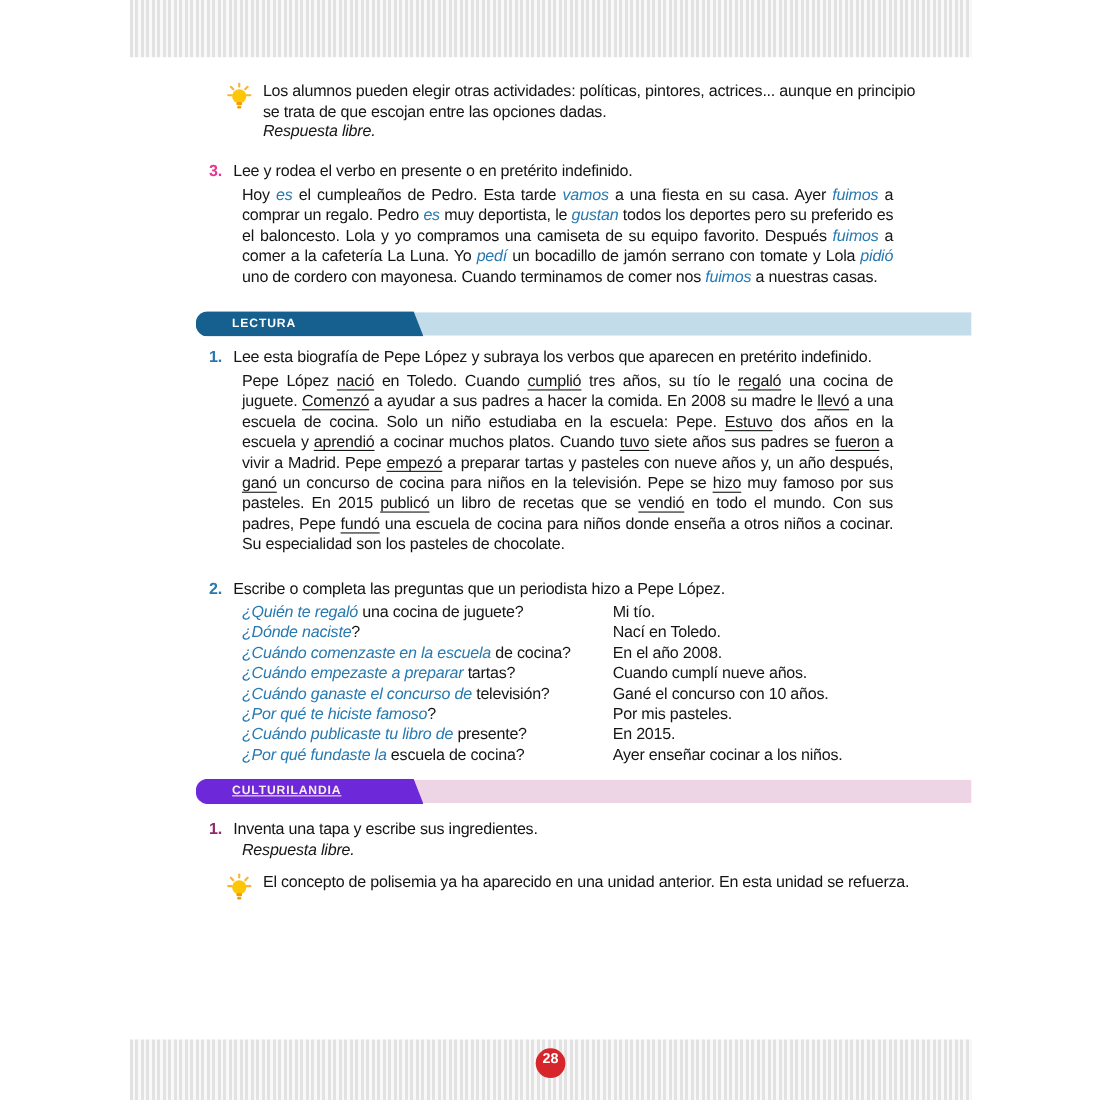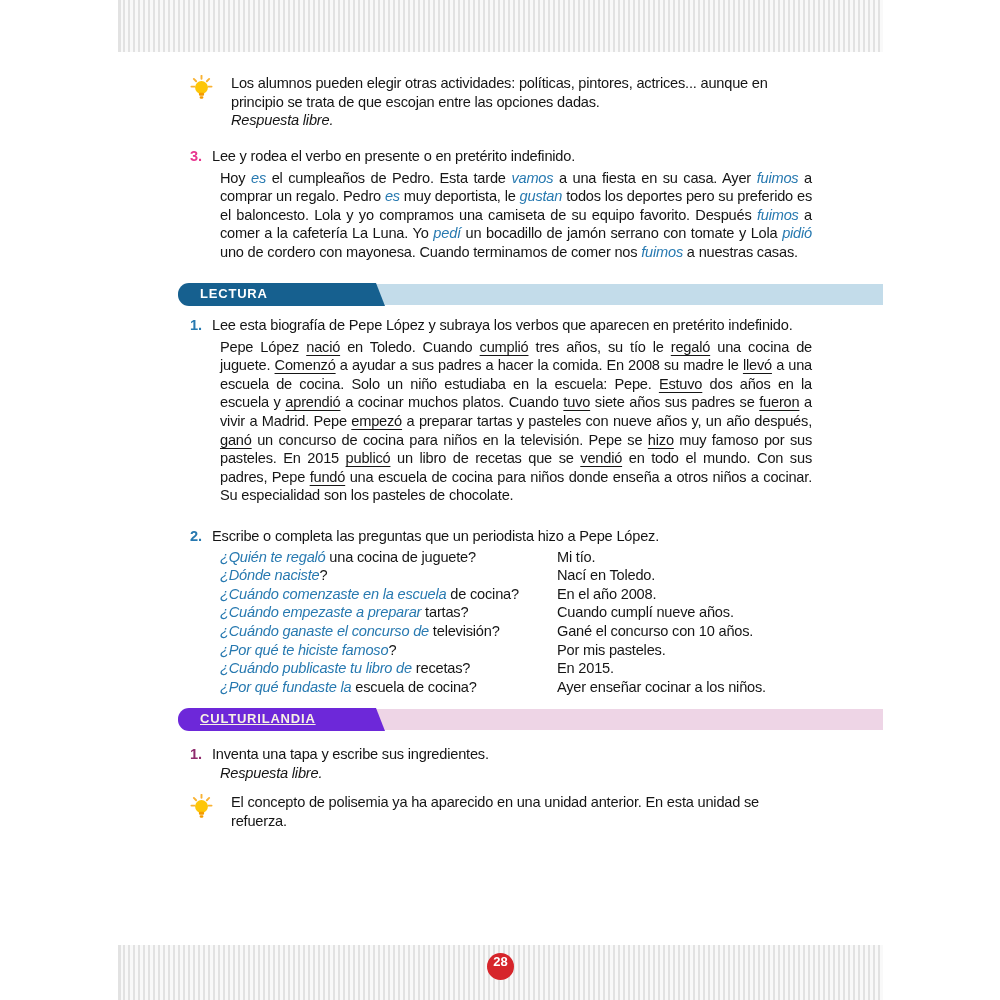--- a/index.html
+++ b/index.html
@@ -9,21 +9,21 @@
     color:#151515; font-size:14.6px; line-height:18.6px; letter-spacing:-0.2px;
     overflow:hidden;
   }
   .stripes {
     position:absolute; left:118px; width:765px;
     background:repeating-linear-gradient(90deg,#e2e2e2 0 2.5px,#f9f9f9 2.5px 5px);
   }
   .stripes.top { top:0; height:52px; }
   .stripes.bottom { top:945px; height:55px; }
 
-  .tip { position:absolute; left:190px; width:628px; display:flex; gap:17px; }
+  .tip { position:absolute; left:206px; width:628px; display:flex; gap:9px; }
   .tip .bulb { flex:0 0 24px; padding-top:1px; }
   .tip .tip-text { flex:1; }
   .answer-free { font-style:italic; }
 
   .exercise { position:absolute; left:190px; width:624px; }
   .ex-title { display:flex; }
   .ex-num { font-weight:bold; width:22px; flex:0 0 22px; }
   .ex-num.pink { color:#e8368f; }
   .ex-num.blue { color:#2779b0; }
   .ex-num.plum { color:#8e2b6d; }
@@ -31,22 +31,22 @@
 
   .seg-v { color:#2779b0; font-style:italic; }
   .seg-u { text-decoration:underline; text-underline-offset:2.5px; text-decoration-thickness:1.4px; }
 
   .banner { position:absolute; left:178px; width:705px; height:23px; }
   .banner .strip { position:absolute; left:120px; right:0; top:1px; bottom:1px; }
   .banner .label-box {
     position:absolute; left:0; top:0; bottom:0; width:207px;
     border-radius:11px 0 0 11px;
     clip-path:polygon(0 0,calc(100% - 9px) 0,100% 100%,0 100%);
-    color:#ffffff; font-weight:bold; font-size:13px; letter-spacing:0.8px;
-    display:flex; align-items:center; padding-left:22px; box-sizing:border-box;
+    color:#ffffff; font-weight:bold; font-size:11px; letter-spacing:0.8px;
+    display:flex; align-items:center; padding-left:33px; box-sizing:border-box;
   }
   .banner.lectura .strip { background:#c3dcea; }
   .banner.lectura .label-box { background:#16608f; }
   .banner.cultur .strip { background:#eed5e6; }
   .banner.cultur .label-box { background:#6d28d9; color:#f7f1e4;text-decoration:underline; }
 
   .qa-block { margin-left:30px; margin-top:2px; }
   .qa-row { display:flex; line-height:18.6px; }
   .qa-q { width:337px; flex:0 0 337px; }
   .qa-a { flex:1; }
@@ -131,21 +131,21 @@
       </div>
       <div class="qa-row">
         <div class="qa-q"><span class="seg-v">¿Cuándo ganaste el concurso de</span><span> televisión?</span></div>
         <div class="qa-a">Gané el concurso con 10 años.</div>
       </div>
       <div class="qa-row">
         <div class="qa-q"><span class="seg-v">¿Por qué te hiciste famoso</span><span>?</span></div>
         <div class="qa-a">Por mis pasteles.</div>
       </div>
       <div class="qa-row">
-        <div class="qa-q"><span class="seg-v">¿Cuándo publicaste tu libro de</span><span> recetas?</span></div>
+        <div class="qa-q"><span class="seg-v">¿Cuándo publicaste tu libro de</span><span> presente?</span></div>
         <div class="qa-a">En 2015.</div>
       </div>
       <div class="qa-row">
         <div class="qa-q"><span class="seg-v">¿Por qué fundaste la</span><span> escuela de cocina?</span></div>
         <div class="qa-a">Ayer enseñar cocinar a los niños.</div>
       </div>
     </div>
   </div>
 
   <div class="banner cultur" style="top:708px;">

